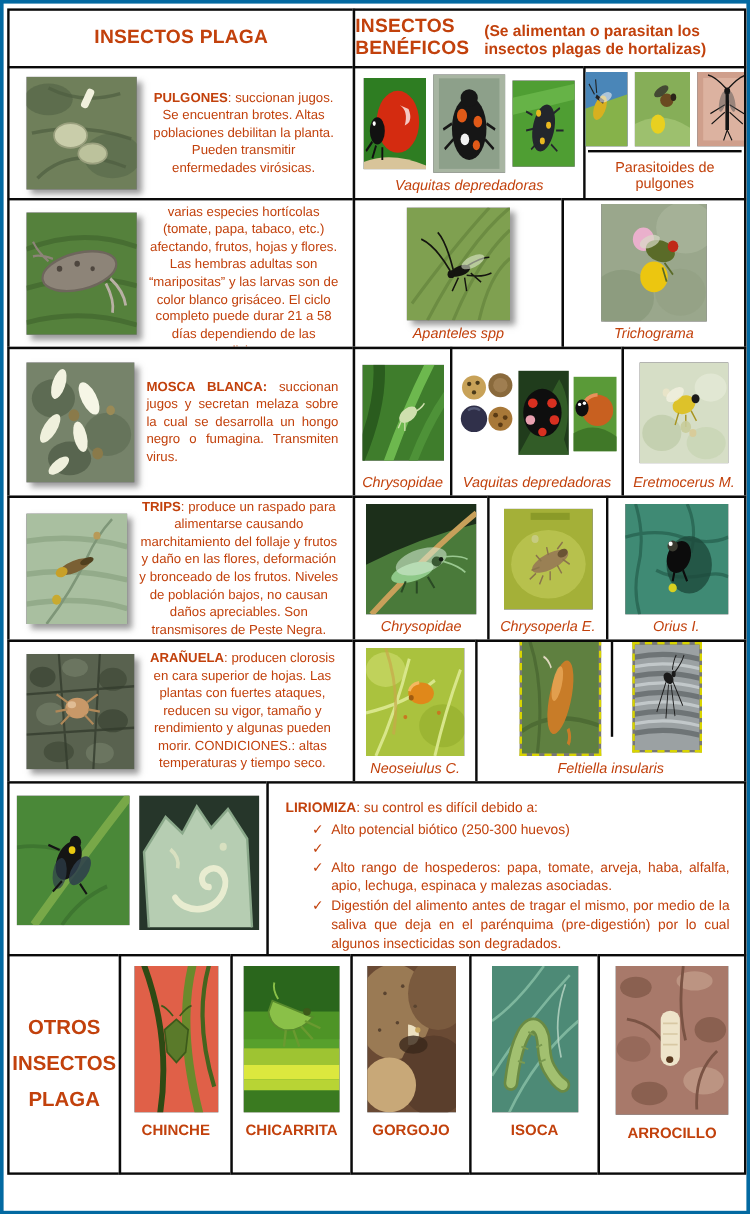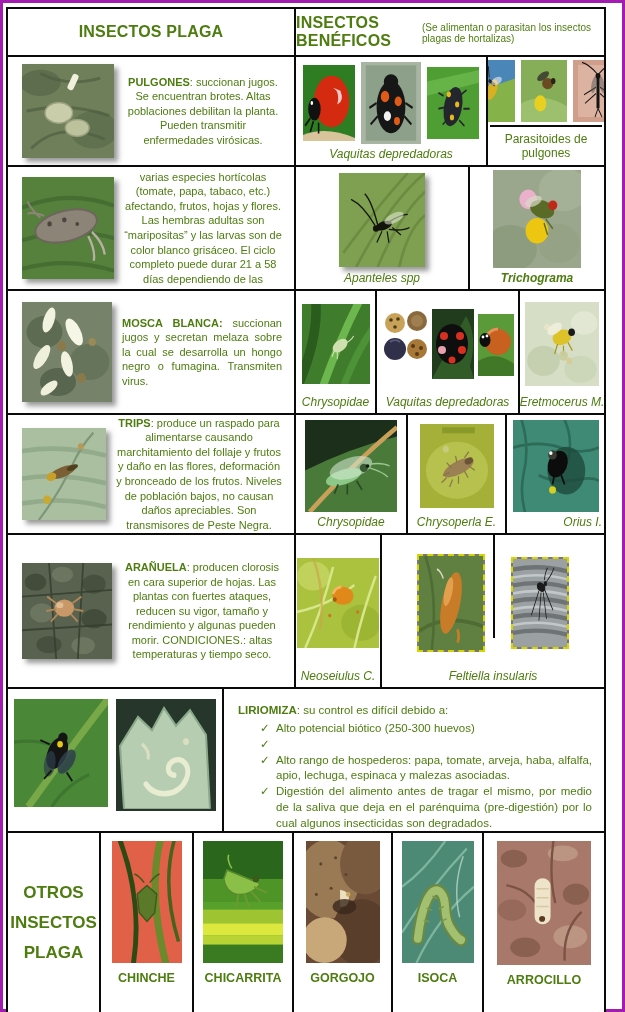--- a/index.html
+++ b/index.html
@@ -1,31 +1,31 @@
 <!DOCTYPE html>
 <html><head>
 <meta charset="utf-8">
 <style>
   html,body{margin:0;padding:0;background:#ffffff;}
   .page{
     width:625px;height:1012px;box-sizing:border-box;position:relative;
-    background:#fff;border:3px solid #a21caf;padding:4px 16px 0 3px;
-    font-family:"Liberation Sans", sans-serif;color:#4d7c0f;
+    background:#fff;border:3px solid #0369a1;padding:4px 0 0 3px;
+    font-family:"Liberation Sans", sans-serif;color:#c2410c;
   }
   .row{display:flex;margin-top:-2px;}
   .row:first-child{margin-top:0;}
   .cell{border:2px solid #0a0a0a;box-sizing:border-box;margin-left:-2px;background:#fff;position:relative;overflow:hidden;}
   .cell:first-child{margin-left:0;}
 
   
   .hdr{height:50px;}
   .hdr-left{width:290px;display:flex;align-items:center;justify-content:center;}
   .hdr-right{flex:1;display:flex;align-items:center;justify-content:center;}
   .hdr-title{font-weight:bold;font-size:16px;letter-spacing:.2px;}
-  .hdr-sub{font-weight:normal;font-size:10px;margin-top:2px;}
+  .hdr-sub{font-weight:bold;font-size:13px;margin-top:2px;}
 
   
   .pest-cell{width:290px;display:flex;align-items:center;padding:8px 8px 8px 14px;}
   .pest-text{flex:1;font-size:11px;line-height:1.32;text-align:center;padding:0 4px 0 10px;}
   .pest-text.just{text-align:justify;}
   .pest-text b{font-size:11px;}
 
   
   .photo{position:relative;overflow:hidden;flex:none;background:#777;}
   .photo svg{display:block;width:100%;height:100%;}
@@ -192,21 +192,21 @@
             <ellipse cx="52" cy="56" rx="10" ry="4.5" fill="#14140f" transform="rotate(-18 52 56)"></ellipse>
             <circle cx="43" cy="59" r="3.5" fill="#14140f"></circle>
             <path d="M42,56 Q28,34 14,28 M45,55 Q38,30 30,22" stroke="#14140f" stroke-width="1.6" fill="none"></path>
             <path d="M58,52 Q72,44 80,44 M58,60 Q74,62 82,58 M50,62 l-6,12 M56,62 l2,12 M62,58 l10,8" stroke="#14140f" stroke-width="1.4" fill="none"></path>
             <ellipse cx="64" cy="48" rx="12" ry="5" fill="#e8eed8" opacity=".55" transform="rotate(-24 64 48)"></ellipse>
           </svg>
         </div>
       </div>
       <div class="cap">Apanteles spp</div>
     </div>
-    <div class="cell bcell" style="flex:1;font-weight:bold;">
+    <div class="cell bcell" style="flex:1;">
       <div class="imgs">
         <div class="photo" style="width:88px;height:98px;">
           <svg viewBox="0 0 100 100" preserveAspectRatio="none">
             <rect width="100" height="100" fill="#9aa78c"></rect>
             <ellipse cx="20" cy="80" rx="30" ry="24" fill="#8a9a7c" opacity=".8"></ellipse>
             <ellipse cx="80" cy="20" rx="28" ry="22" fill="#a8b49a" opacity=".8"></ellipse>
             <ellipse cx="75" cy="75" rx="24" ry="20" fill="#93a184" opacity=".8"></ellipse>
             <circle cx="40" cy="30" r="10" fill="#eab0cc"></circle>
             <ellipse cx="56" cy="40" rx="14" ry="9" fill="#5a6b28" transform="rotate(15 56 40)"></ellipse>
             <circle cx="68" cy="36" r="5" fill="#c02818"></circle>
@@ -361,40 +361,40 @@
             <rect x="30" y="4" width="44" height="7" fill="#8a9a28"></rect>
             <ellipse cx="52" cy="52" rx="22" ry="8" fill="#9a8054" transform="rotate(-24 52 52)"></ellipse>
             <ellipse cx="66" cy="44" rx="6" ry="4" fill="#6a5434" transform="rotate(-24 66 44)"></ellipse>
             <path d="M36,64 l-7,6 M40,58 l-9,3 M44,66 l-4,9 M52,62 l0,9 M60,56 l5,8 M66,50 l8,5 M60,40 l6,-7 M50,46 l-2,-8 M42,52 l-6,-6" stroke="#8a744c" stroke-width="1.6" fill="none"></path>
             <circle cx="35" cy="30" r="4" fill="#c8cc86" opacity=".9"></circle>
           </svg>
         </div>
       </div>
       <div class="cap">Chrysoperla E.</div>
     </div>
-    <div class="cell bcell" style="flex:1;align-items:flex-end;">
+    <div class="cell bcell" style="flex:1;">
       <div class="imgs">
         <div class="photo" style="width:86px;height:92px;">
           <svg viewBox="0 0 100 100" preserveAspectRatio="none">
             <rect width="100" height="100" fill="#3f8a74"></rect>
             <path d="M0,30 Q30,22 55,30 Q80,38 100,30 M10,0 Q20,30 12,60 Q8,80 14,100 M60,0 Q70,20 64,44 M30,60 Q50,70 80,64 Q92,62 100,66" stroke="#2c6b58" stroke-width="3" fill="none"></path>
             <ellipse cx="62" cy="55" rx="22" ry="26" fill="#1e4a3c" opacity=".8"></ellipse>
             <ellipse cx="52" cy="48" rx="11" ry="15" fill="#0c0c0c" transform="rotate(24 52 48)"></ellipse>
             <circle cx="46" cy="38" r="5" fill="#3a3a30"></circle>
             <circle cx="44" cy="36" r="2" fill="#ffffff"></circle>
             <path d="M56,60 l4,10 M48,60 l-2,10" stroke="#0c0c0c" stroke-width="2"></path>
             <circle cx="46" cy="76" r="4" fill="#d8d020"></circle>
           </svg>
         </div>
       </div>
       <div class="cap">Orius I.</div>
     </div>
   </div>
 
-  <div class="row" style="height:156px;">
+  <div class="row" style="height:120px;">
     <div class="cell pest-cell">
       <div class="photo shadowed" style="width:90px;height:96px;">
         <svg viewBox="0 0 100 100" preserveAspectRatio="none">
           <rect width="100" height="100" fill="#59624f"></rect>
           <ellipse cx="15" cy="20" rx="12" ry="9" fill="#434c3b"></ellipse>
             <ellipse cx="45" cy="12" rx="12" ry="8" fill="#6b7560"></ellipse>
           <ellipse cx="80" cy="22" rx="13" ry="10" fill="#47503e"></ellipse>
             <ellipse cx="22" cy="52" rx="13" ry="10" fill="#6b7560"></ellipse>
           <ellipse cx="80" cy="58" rx="14" ry="10" fill="#434c3b"></ellipse>
             <ellipse cx="30" cy="85" rx="14" ry="9" fill="#47503e"></ellipse>

